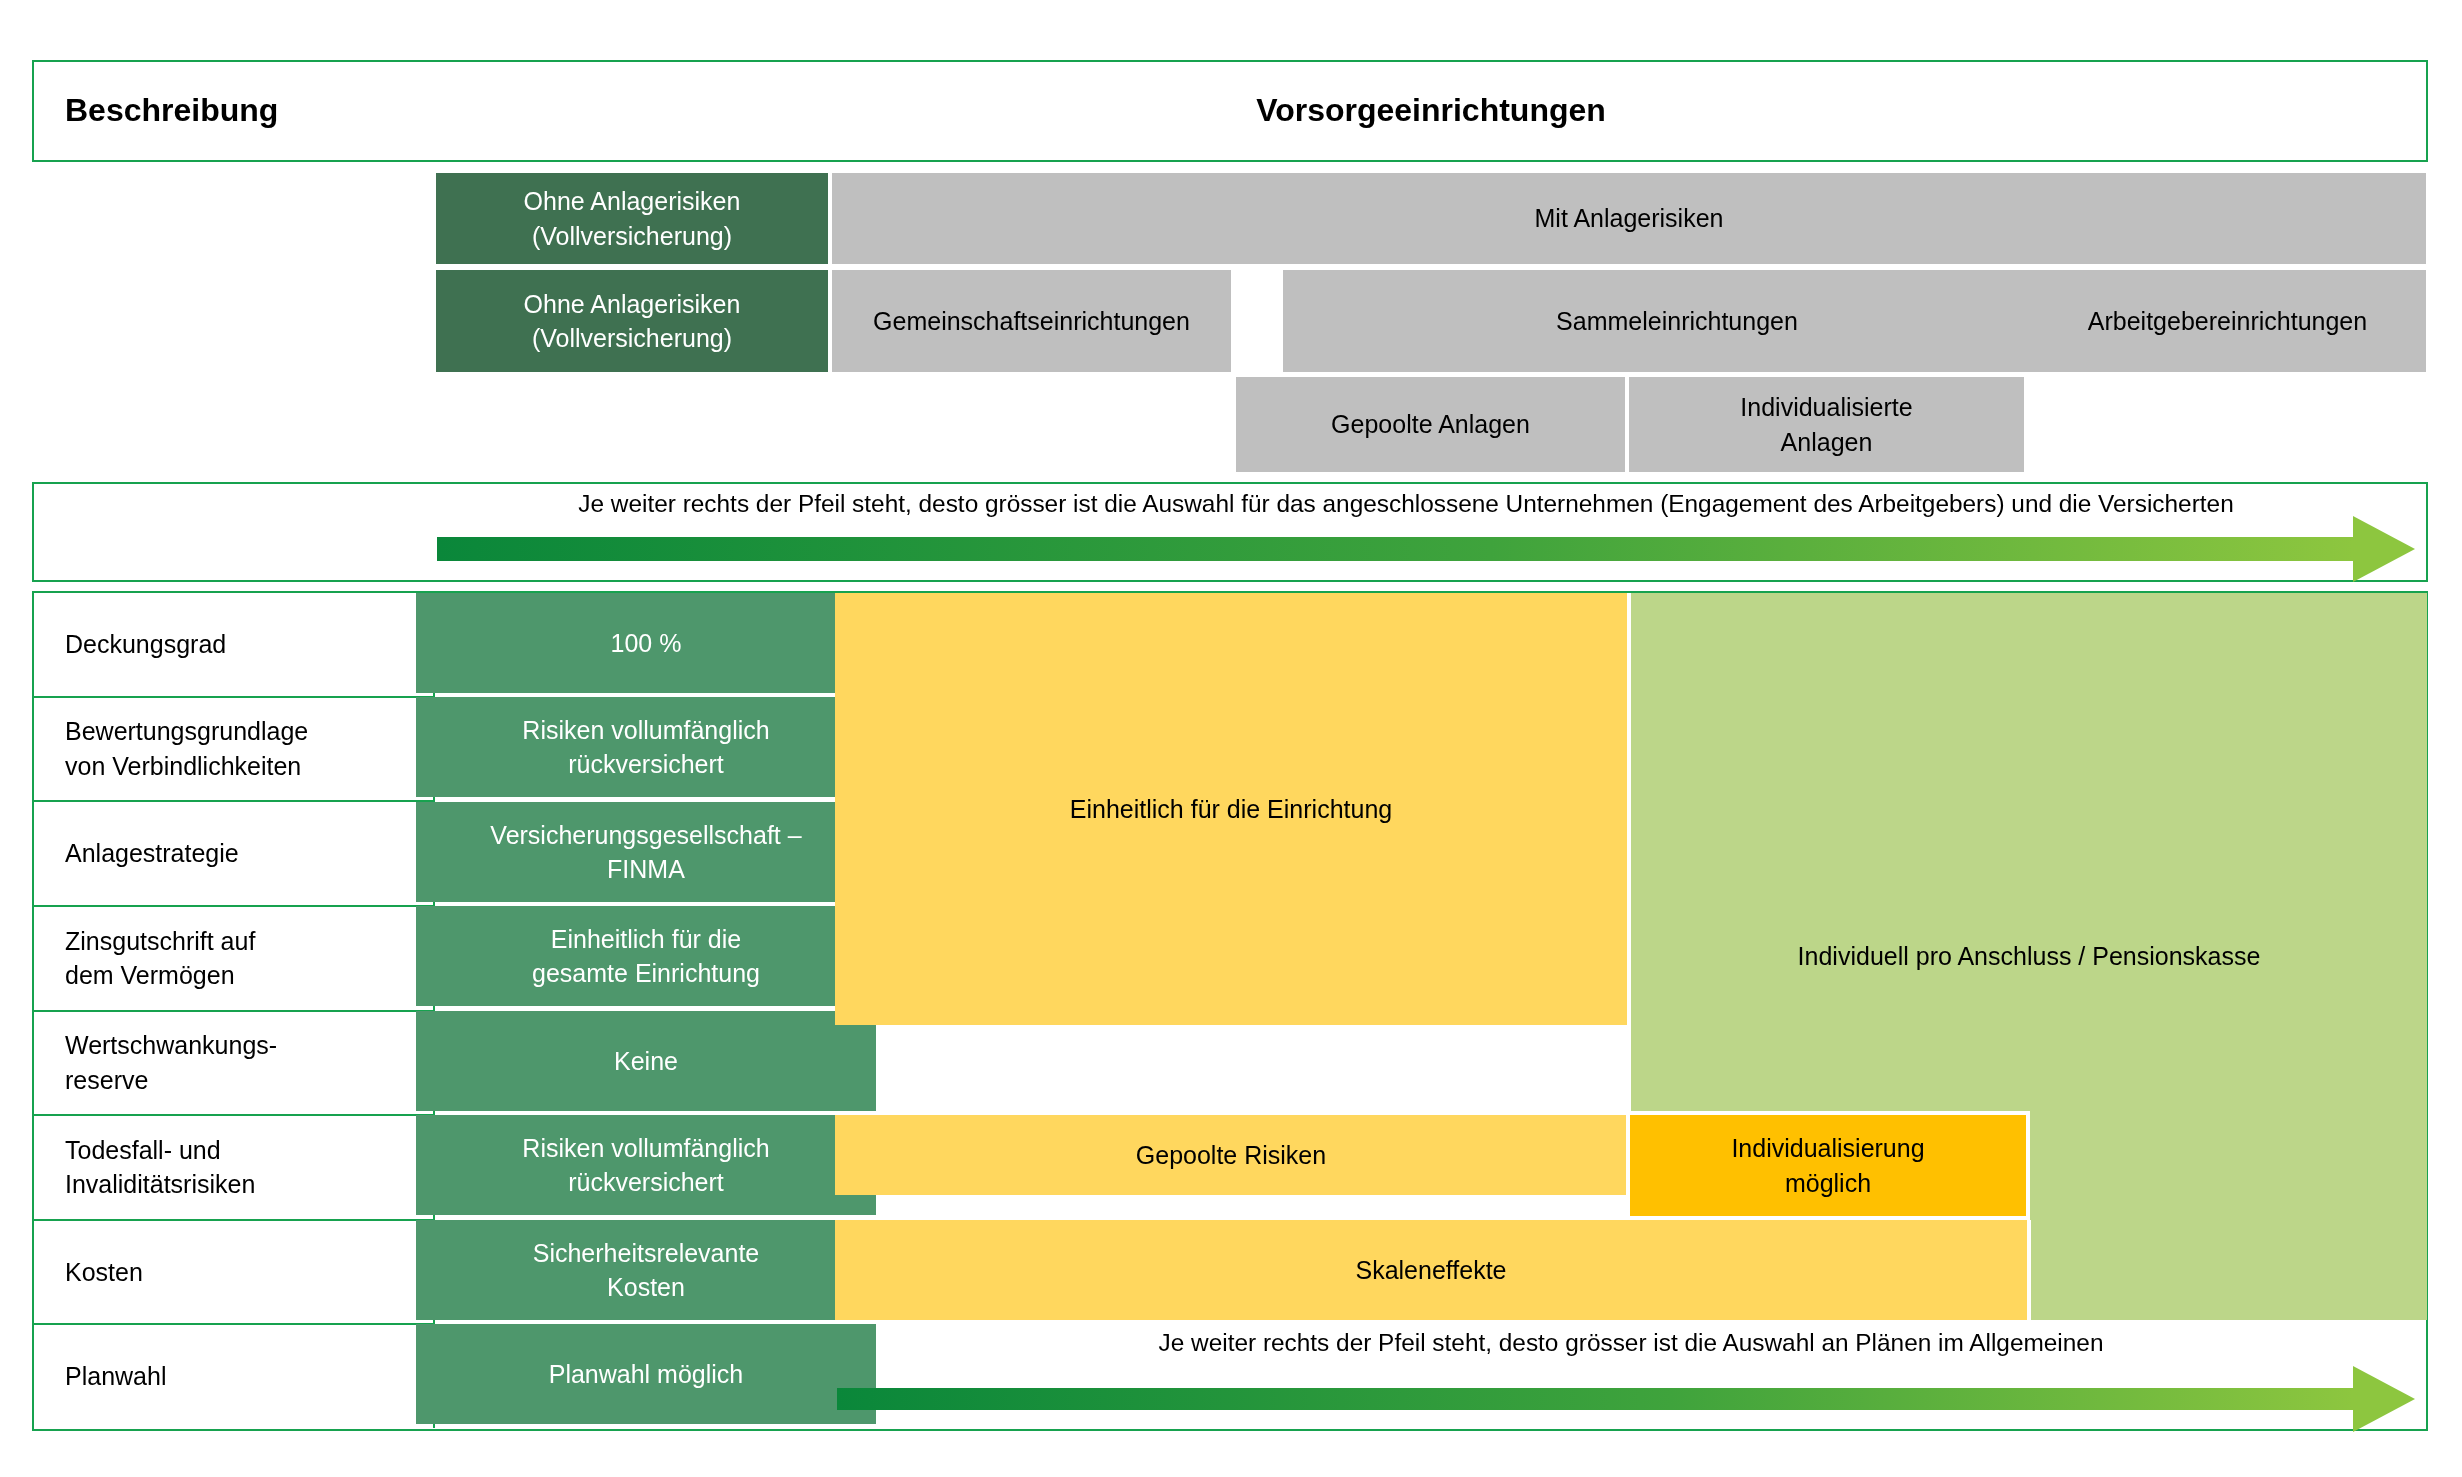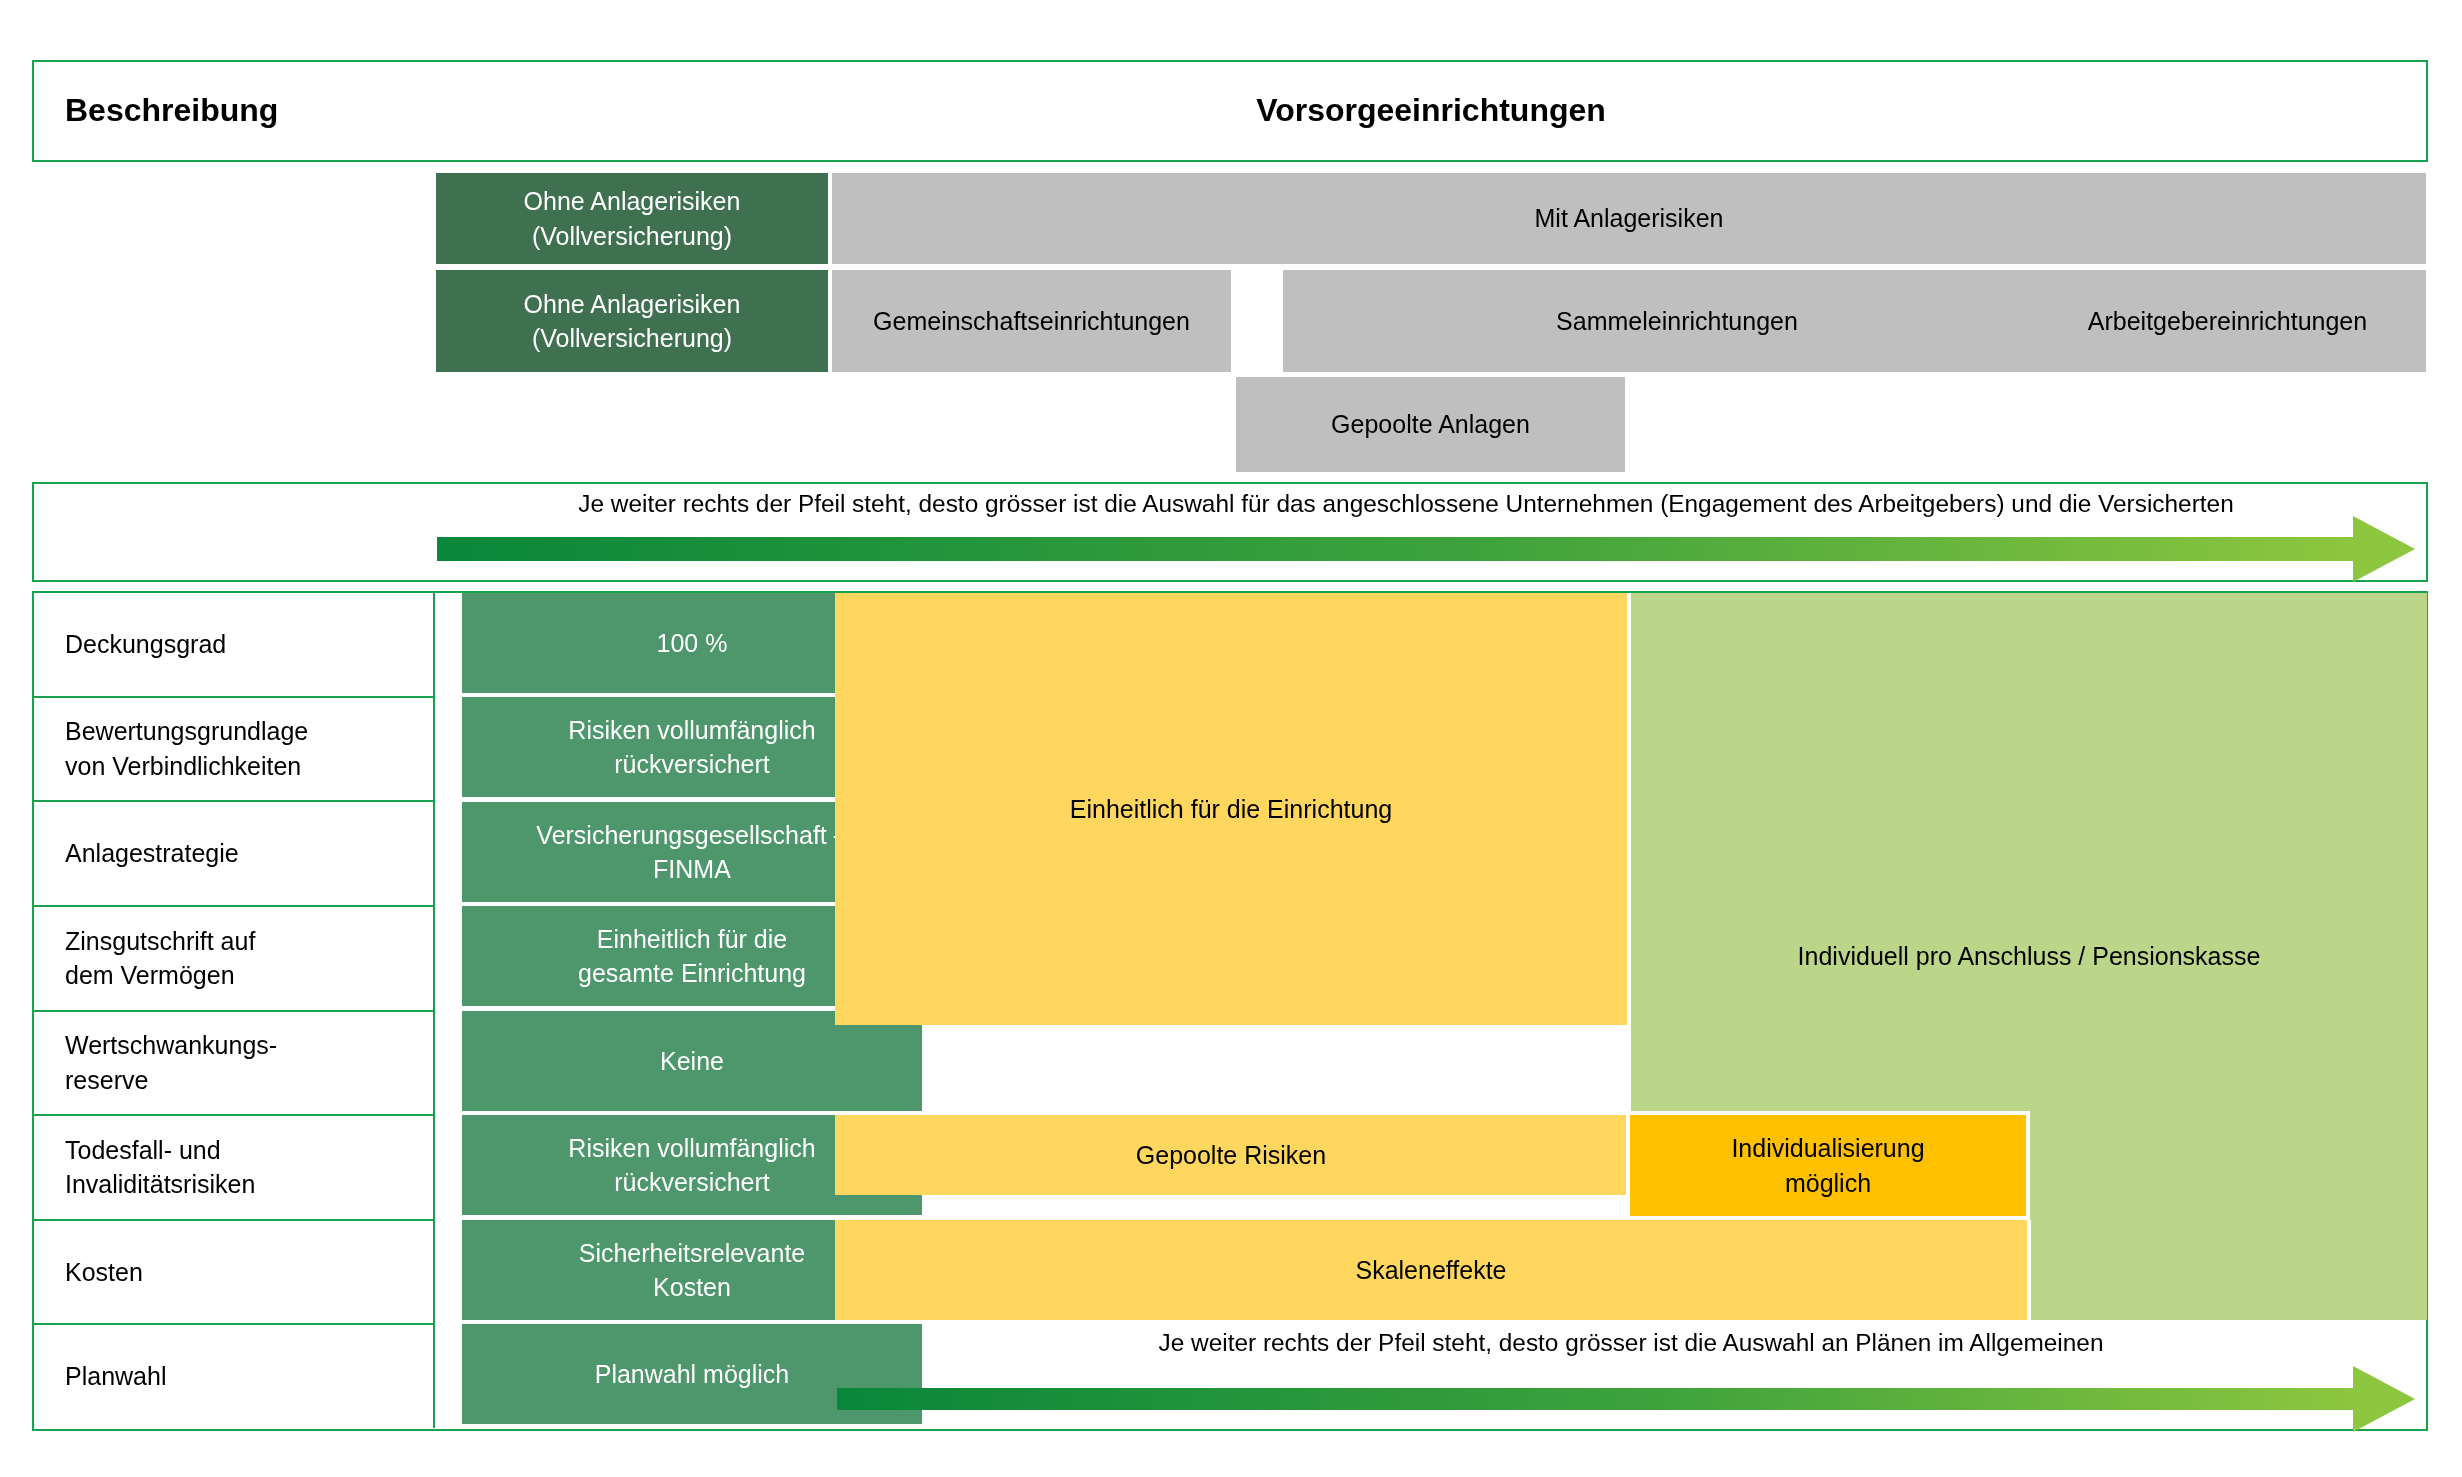--- a/index.html
+++ b/index.html
@@ -49,21 +49,21 @@
     border-left:62px solid #8DC63F;}
   #ta-head{left:2319px;top:32px;}
 
   
   #table-box{left:32px;top:591px;width:2396px;height:840px;border:2.2px solid #17A24F;background:#fff;}
   #label-col{left:0;top:0;width:401px;height:835px;border-right:2.2px solid #17A24F;
     display:flex;flex-direction:column;}
   .lbl{flex:1;display:flex;align-items:center;padding-left:31px;
     font-size:25px;line-height:1.38;white-space:pre-line;border-bottom:2.2px solid #17A24F;}
   .lbl:last-child{border-bottom:none;}
-  .val{left:428px;width:460px;}
+  .val{left:382px;width:460px;}
   #v0{top:0;height:100px;}   #v1{top:104px;height:100px;}
   #v2{top:209px;height:100px;} #v3{top:313px;height:100px;}
   #v4{top:418px;height:100px;} #v5{top:522px;height:100px;}
   #v6{top:627px;height:100px;} #v7{top:731px;height:100px;}
 
   #yellow-main{left:801px;top:0;width:792px;height:432px;}
   #green-main{left:1597px;top:0;width:796px;height:727px;}
   #pooled-risks{left:801px;top:522px;width:792px;height:80px;}
   #individualization{left:1592px;top:518px;width:404px;height:109px;border:4.4px solid #ffffff;}
   #scale-effects{left:801px;top:627px;width:1196px;height:100px;border-right:4.4px solid #ffffff;}
@@ -86,20 +86,22 @@
 (Vollversicherung)</div>
   <div id="b-r1-gray" class="box gray f34">Mit Anlagerisiken</div>
 
   <div id="b-r2-green" class="box green-dark f34">Ohne Anlagerisiken
 (Vollversicherung)</div>
   <div id="b-r2-c1" class="box gray f34">Gemeinschaftseinrichtungen</div>
   <div id="b-r2-c2" class="box gray f34">Sammeleinrichtungen</div>
   <div id="b-r2-c3" class="box gray f34">Arbeitgebereinrichtungen</div>
 
   <div id="b-r3-c1" class="box gray f34">Gepoolte Anlagen</div>
+  <div id="b-r3-c2" class="box gray f34">Individualisierte
+Anlagen</div>
 
   <div id="arrow-box" class="abs bordered">
     <div id="ta-text" class="abs">Je weiter rechts der Pfeil steht, desto grösser ist die Auswahl für das angeschlossene Unternehmen (Engagement des Arbeitgebers) und die Versicherten</div>
     <div id="ta-bar" class="grad-bar"></div>
     <div id="ta-head" class="arrow-head"></div>
   </div>
 
   <div id="table-box" class="abs">
 
     <div id="label-col" class="abs">

